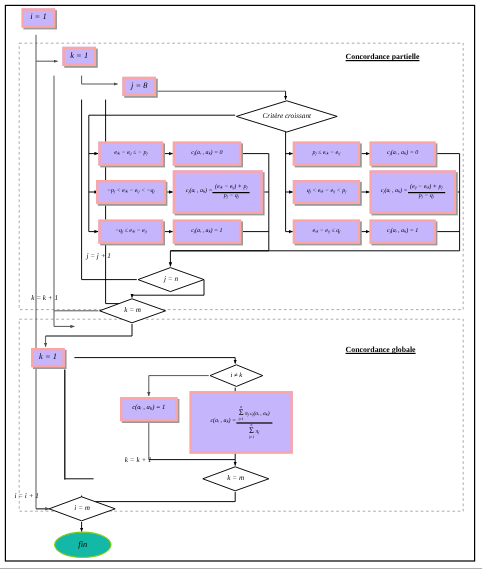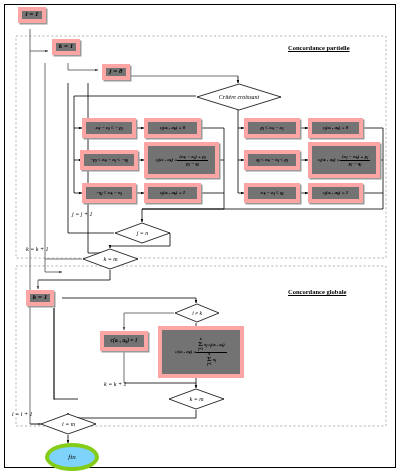--- a/index.html
+++ b/index.html
@@ -14,29 +14,28 @@
   #frame{
     position:absolute;left:4px;top:4px;
     width:392px;height:464px;
     border:1px solid #000;
     box-sizing:border-box;
   }
   svg#canvas{position:absolute;left:0;top:0;width:402px;height:474px;}
   .node{
     position:absolute;
     box-sizing:border-box;
-    background:#737373;
-    border:4px solid #fca5a5;
+    background:#c4b5fd;
+    border:2px solid #fca5a5;
     box-shadow:1.5px 1.5px 0 0 #9a9a9a;
     display:flex;align-items:center;justify-content:center;
     font-style:italic;
     line-height:1.05;
     text-align:center;
     padding:1px 2px;
-    font-weight:bold;
   }
   .node.plain{box-shadow:none;}
   .t5{font-size:5px;}
   .t55{font-size:5.5px;}
   .t6{font-size:6px;}
   .t7{font-size:7px;}
   .diamond-label{
     position:absolute;
     display:flex;align-items:center;justify-content:center;
     font-style:italic;
@@ -51,23 +50,23 @@
   .section-title{
     position:absolute;
     font-weight:bold;
     font-size:6.5px;
     text-decoration:underline;
     white-space:nowrap;
     font-style:normal;
   }
   .ellipse-node{
     position:absolute;
-    border:4px solid #84cc16;
+    border:1px solid #84cc16;
     border-radius:50%;
-    background:#7dd3fc;
+    background:#14b8a6;
     display:flex;align-items:center;justify-content:center;
     font-style:italic;
     font-size:7px;
   }
   .frac{display:inline-block;vertical-align:middle;text-align:center;}
   .frac .num{display:block;border-bottom:1px solid #000;padding:0 2px;}
   .frac .den{display:block;padding:0 2px;}
   .sum{display:inline-block;vertical-align:middle;text-align:center;font-style:normal;}
   .sum .lim{display:block;font-size:3.2px;line-height:1;}
   .sum .sig{display:block;font-size:7px;line-height:1;}

